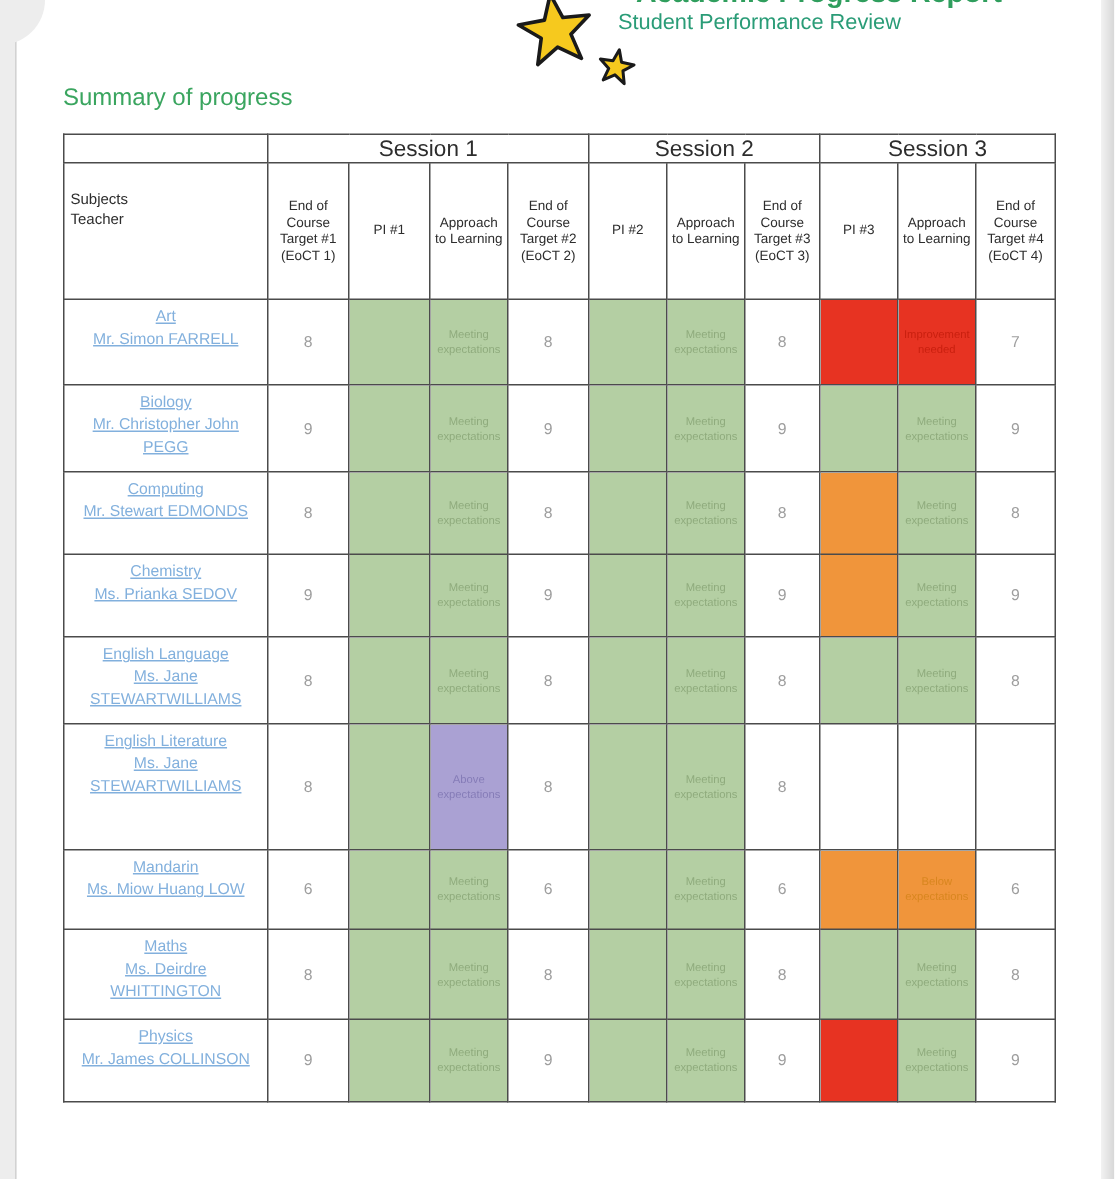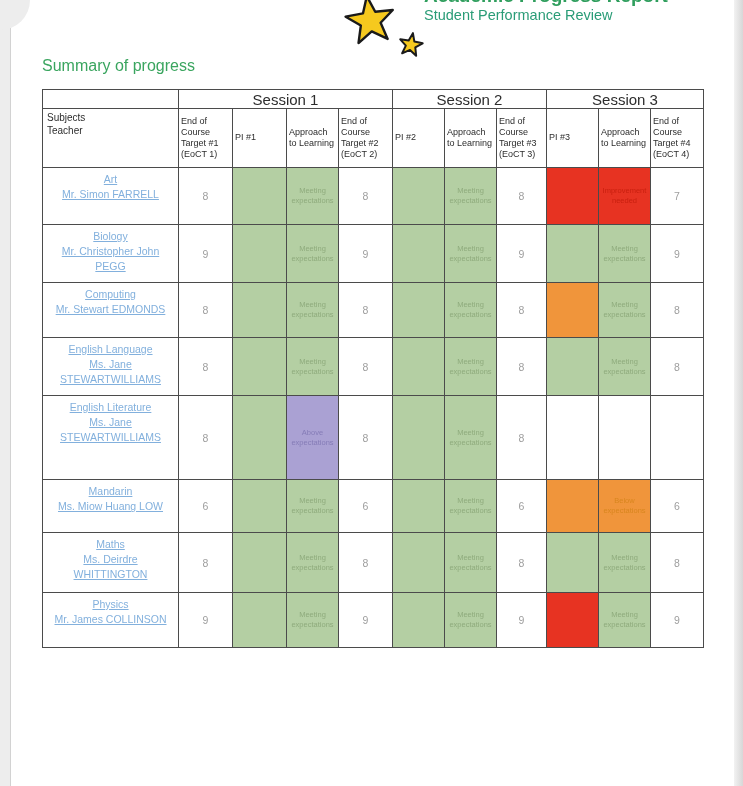--- a/index.html
+++ b/index.html
@@ -4,31 +4,31 @@
 <style>
   html,body{margin:0;padding:0;background:#fff;}
   .page{position:relative;width:743px;height:786px;background:#ffffff;overflow:hidden;
         font-family:"Liberation Sans",sans-serif;}
   
   .edge-left{position:absolute;left:0;top:0;bottom:0;width:10px;background:#ededed;border-right:1px solid #d2d2d2;}
   .corner-tl{position:absolute;left:0;top:0;width:30px;height:30px;background:#ededed;border-bottom-right-radius:30px;}
   .edge-right{position:absolute;right:0;top:0;bottom:0;width:9px;background:linear-gradient(to right,#f2f2f2,#d7d7d7);}
 
   .doc-title{position:absolute;left:424px;top:-15px;font-size:19px;font-weight:bold;color:#2f9e5d;white-space:nowrap;}
-  .doc-subtitle{position:absolute;left:424px;top:7px;font-size:14.5px;font-weight:500;color:#2a9c77;white-space:nowrap;}
+  .doc-subtitle{position:absolute;left:412px;top:7px;font-size:14.5px;font-weight:500;color:#2a9c77;white-space:nowrap;}
   .stars{position:absolute;left:338px;top:-3px;}
   .section-title{position:absolute;left:42px;top:57px;font-size:16px;color:#3aa55f;}
 
   table.progress{position:absolute;left:42px;top:89px;border-collapse:collapse;table-layout:fixed;
         border:1.5px solid #3f3f3f;background:#fff;}
   table.progress th, table.progress td{border:1px solid #4b4b4b;overflow:hidden;}
   tr.band-row th{height:18px;font-size:15px;font-weight:normal;color:#2d2d2d;text-align:center;padding:0 2px;}
-  tr.colhead-row th{height:52px;font-size:9px;font-weight:normal;color:#2d2d2d;text-align:left;
+  tr.colhead-row th{height:52px;font-size:9px;font-weight:normal;color:#2d2d2d;text-align:center;
         padding:1px 2px;line-height:1.25;vertical-align:middle;}
-  th.subject-head{text-align:left !important;vertical-align:top !important;padding:3px 4px !important;
+  th.subject-head{text-align:left !important;vertical-align:top !important;padding:19px 4px !important;
         font-size:10px !important;color:#2d2d2d;line-height:1.3;}
   td.subject-cell{vertical-align:top;text-align:left;padding:4px 4px 2px 4px;line-height:1.45;background:#fff;}
   .link{display:block;color:#82b0dd;text-decoration:underline;font-size:10.5px;cursor:pointer;text-align:center;}
   td.num-cell{text-align:center;vertical-align:middle;font-size:10.5px;padding:1px;}
   td.atl-cell{text-align:center;vertical-align:middle;font-size:7.5px;line-height:1.3;
         padding:1px 2px;word-break:break-word;}
 </style>
 </head>
 <body>
 
@@ -127,20 +127,36 @@
           <td class="num-cell" style="background: rgb(180, 207, 163); color: rgb(143, 171, 125);"></td>
           <td class="atl-cell" style="background: rgb(180, 207, 163); color: rgb(143, 171, 125);">Meeting expectations</td>
           <td class="num-cell" style="background: rgb(255, 255, 255); color: rgb(158, 158, 158);">8</td>
           <td class="num-cell" style="background: rgb(180, 207, 163); color: rgb(143, 171, 125);"></td>
           <td class="atl-cell" style="background: rgb(180, 207, 163); color: rgb(143, 171, 125);">Meeting expectations</td>
           <td class="num-cell" style="background: rgb(255, 255, 255); color: rgb(158, 158, 158);">8</td>
           <td class="num-cell" style="background: rgb(240, 149, 59); color: rgb(216, 134, 31);"></td>
           <td class="atl-cell" style="background: rgb(180, 207, 163); color: rgb(143, 171, 125);">Meeting expectations</td>
           <td class="num-cell" style="background: rgb(255, 255, 255); color: rgb(158, 158, 158);">8</td>
         </tr>
+        <tr style="height: 55px;">
+          <td class="subject-cell">
+            <span class="link">Chemistry</span>
+            <span class="link">Ms. Prianka SEDOV</span>
+          </td>
+          <td class="num-cell" style="background: rgb(255, 255, 255); color: rgb(158, 158, 158);">9</td>
+          <td class="num-cell" style="background: rgb(180, 207, 163); color: rgb(143, 171, 125);"></td>
+          <td class="atl-cell" style="background: rgb(180, 207, 163); color: rgb(143, 171, 125);">Meeting expectations</td>
+          <td class="num-cell" style="background: rgb(255, 255, 255); color: rgb(158, 158, 158);">9</td>
+          <td class="num-cell" style="background: rgb(180, 207, 163); color: rgb(143, 171, 125);"></td>
+          <td class="atl-cell" style="background: rgb(180, 207, 163); color: rgb(143, 171, 125);">Meeting expectations</td>
+          <td class="num-cell" style="background: rgb(255, 255, 255); color: rgb(158, 158, 158);">9</td>
+          <td class="num-cell" style="background: rgb(240, 149, 59); color: rgb(216, 134, 31);"></td>
+          <td class="atl-cell" style="background: rgb(180, 207, 163); color: rgb(143, 171, 125);">Meeting expectations</td>
+          <td class="num-cell" style="background: rgb(255, 255, 255); color: rgb(158, 158, 158);">9</td>
+        </tr>
         <tr style="height: 58px;">
           <td class="subject-cell">
             <span class="link">English Language</span>
             <span class="link">Ms. Jane STEWARTWILLIAMS</span>
           </td>
           <td class="num-cell" style="background: rgb(255, 255, 255); color: rgb(158, 158, 158);">8</td>
           <td class="num-cell" style="background: rgb(180, 207, 163); color: rgb(143, 171, 125);"></td>
           <td class="atl-cell" style="background: rgb(180, 207, 163); color: rgb(143, 171, 125);">Meeting expectations</td>
           <td class="num-cell" style="background: rgb(255, 255, 255); color: rgb(158, 158, 158);">8</td>
           <td class="num-cell" style="background: rgb(180, 207, 163); color: rgb(143, 171, 125);"></td>

